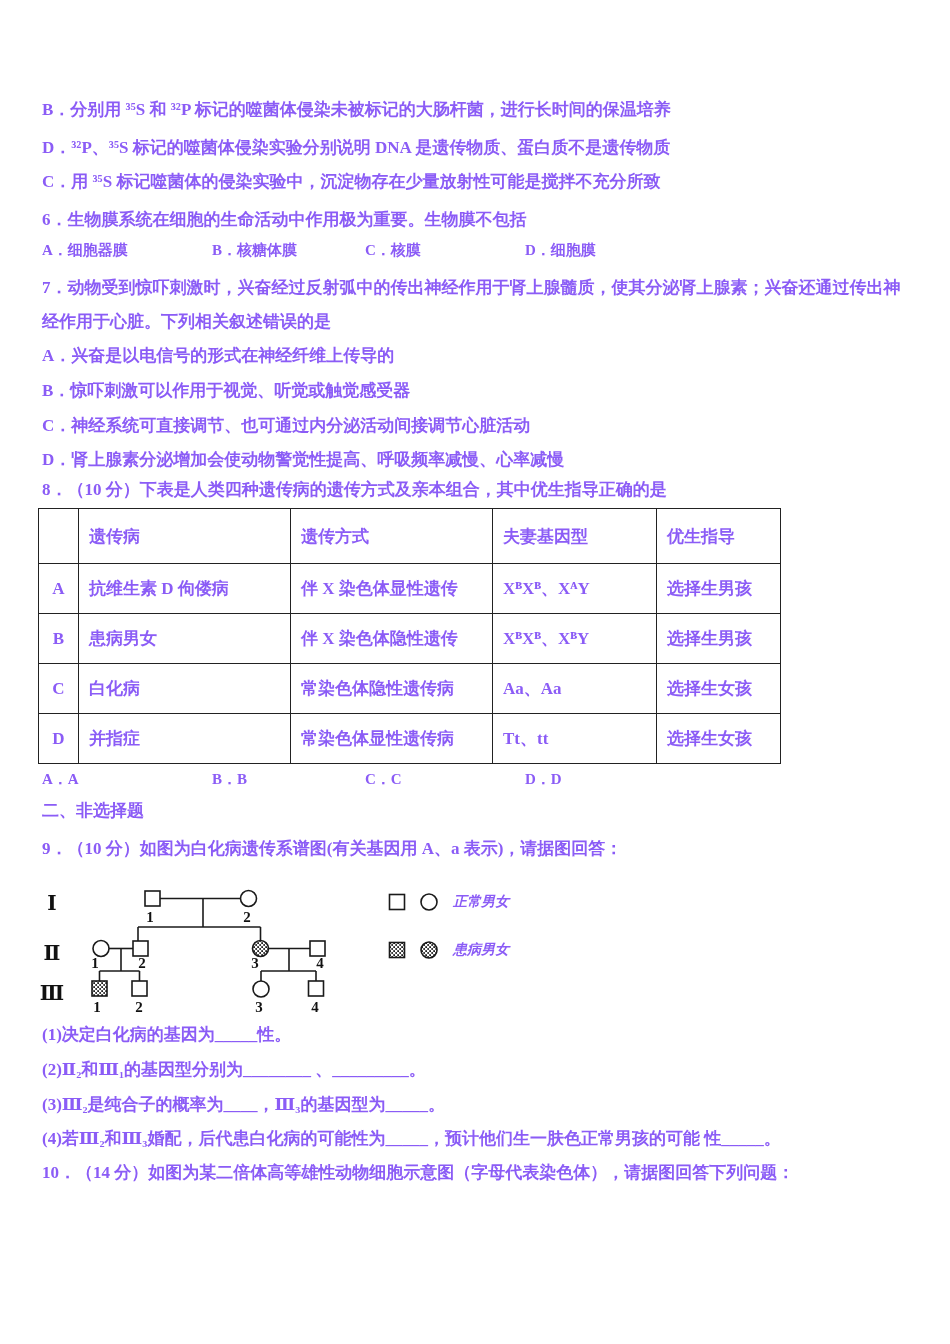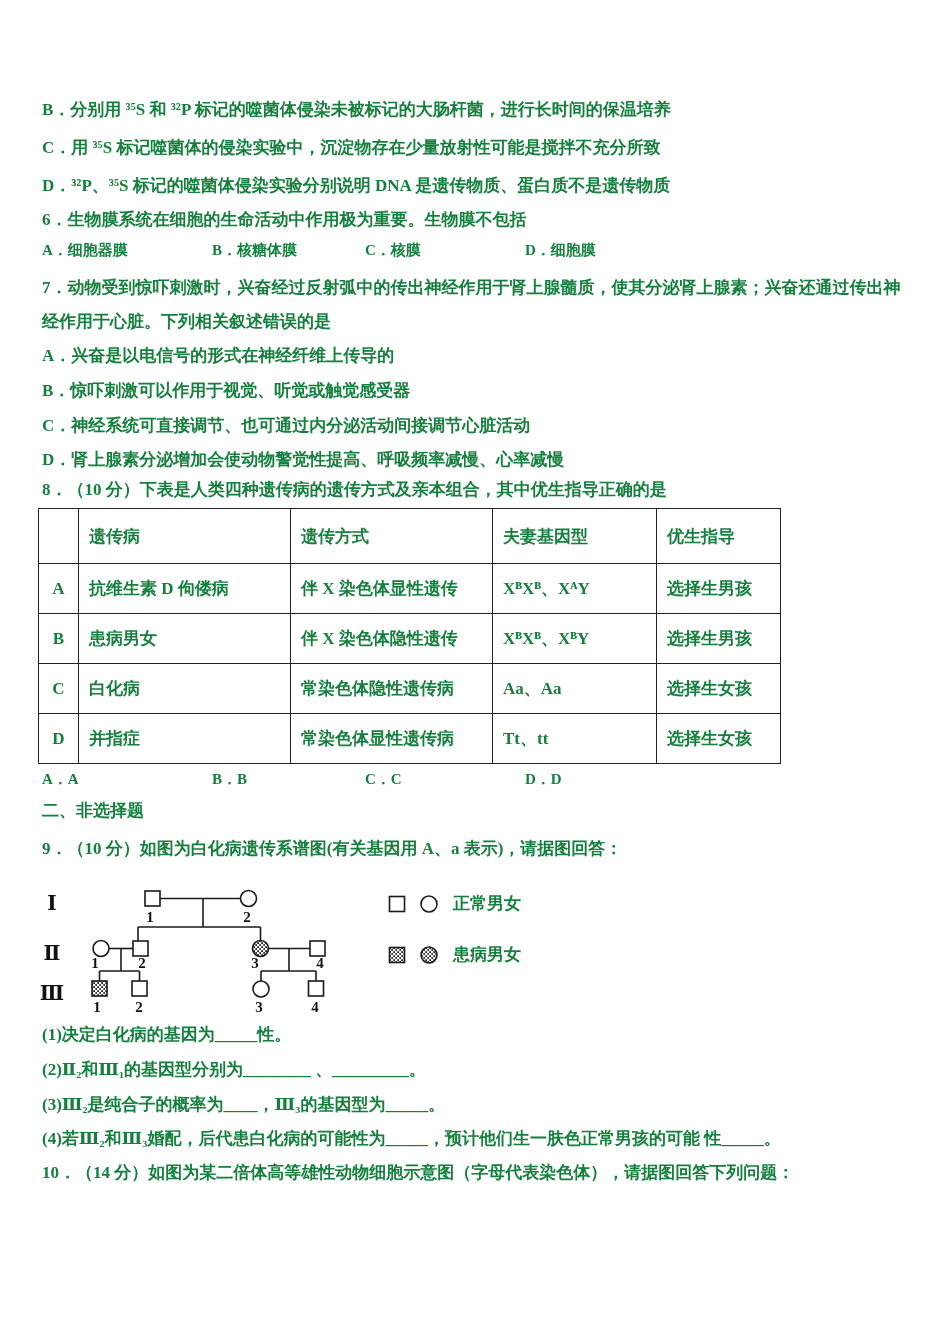--- a/index.html
+++ b/index.html
@@ -4,21 +4,21 @@
 <style>
   html,body{margin:0;padding:0;background:#fff;}
   .page{
     position:relative;
     width:950px;height:1344px;
     background:#fff;
     box-sizing:border-box;
     padding:99px 30px 0 42px;
     font-family:"Liberation Serif","DejaVu Serif",serif;
     font-weight:700;
-    color:#15803d;
+    color:#8b5cf6;
     overflow:hidden;
   }
   .line{
     margin:0 0 16px 0;
     font-size:17px;
     line-height:22px;
     white-space:nowrap;
   }
   .mb12{margin-bottom:12px;}
   .mb13{margin-bottom:13px;}
@@ -71,30 +71,30 @@
   svg.pedigree text.gen{font-size:20px;}
   .legend{
     display:flex;
     flex-direction:column;
     gap:28px;
     margin-left:20px;
     padding-top:8px;
   }
   .legend-row{display:flex;align-items:center;}
   .legend-row svg{margin-right:12px;}
-  .legend-row .legend-label{font-size:17px;margin-left:2px;}
+  .legend-row .legend-label{font-size:14px;margin-left:2px;font-style:italic;}
 </style>
 </head>
 <body>
 
 <div class="page">
 
   <p class="line">B．分别用 ³⁵S 和 ³²P 标记的噬菌体侵染未被标记的大肠杆菌，进行长时间的保温培养</p>
+  <p class="line mb12">D．³²P、³⁵S 标记的噬菌体侵染实验分别说明 DNA 是遗传物质、蛋白质不是遗传物质</p>
   <p class="line">C．用 ³⁵S 标记噬菌体的侵染实验中，沉淀物存在少量放射性可能是搅拌不充分所致</p>
-  <p class="line mb12">D．³²P、³⁵S 标记的噬菌体侵染实验分别说明 DNA 是遗传物质、蛋白质不是遗传物质</p>
 
   <p class="line mb8">6．生物膜系统在细胞的生命活动中作用极为重要。生物膜不包括</p>
   <div class="opt-row">
     <span class="opt w1">A．细胞器膜</span><span class="opt w2">B．核糖体膜</span><span class="opt w3">C．核膜</span><span class="opt">D．细胞膜</span>
   </div>
 
   <p class="line mb12">7．动物受到惊吓刺激时，兴奋经过反射弧中的传出神经作用于肾上腺髓质，使其分泌肾上腺素；兴奋还通过传出神</p>
   <p class="line mb12">经作用于心脏。下列相关叙述错误的是</p>
   <p class="line mb13">A．兴奋是以电信号的形式在神经纤维上传导的</p>
   <p class="line mb13">B．惊吓刺激可以作用于视觉、听觉或触觉感受器</p>

